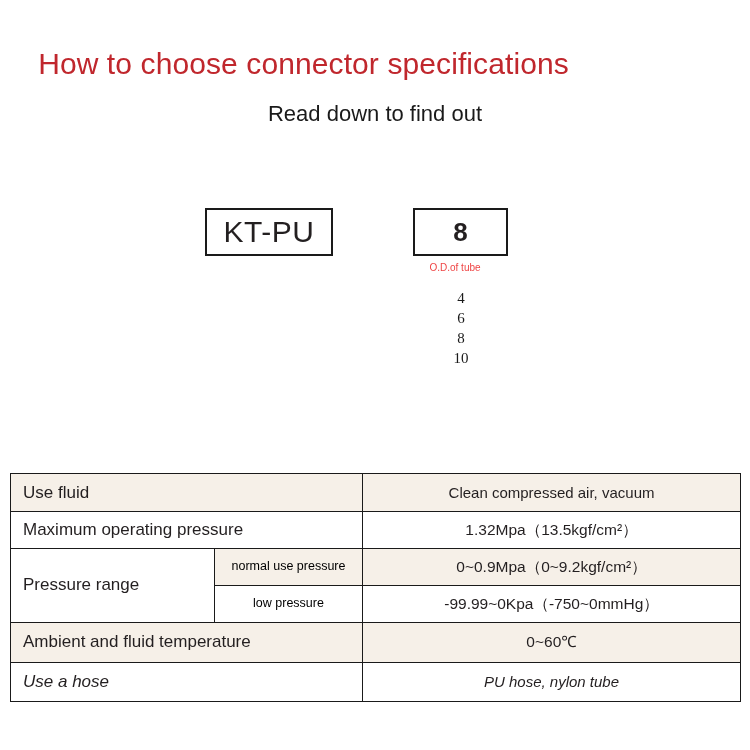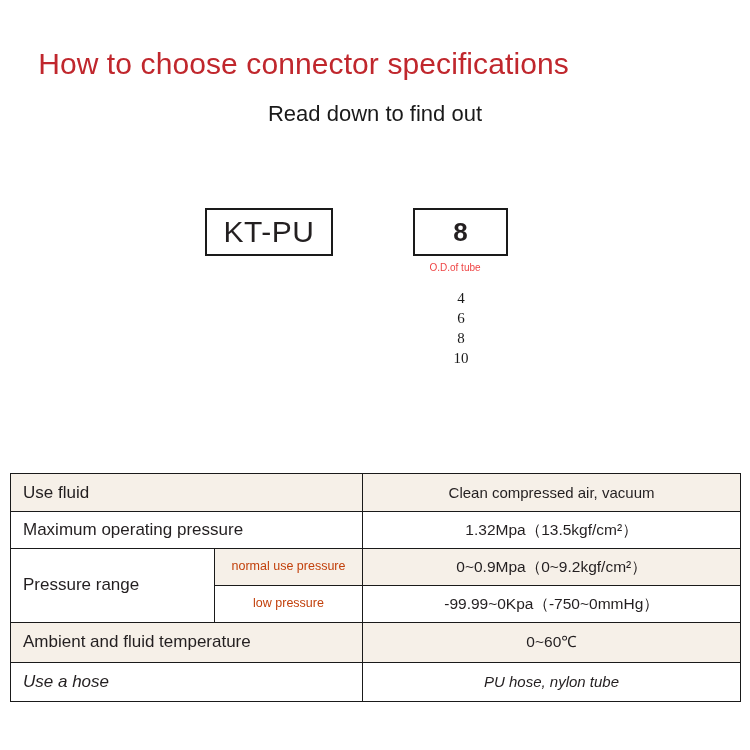--- a/index.html
+++ b/index.html
@@ -115,21 +115,21 @@
     line-height: 1.15;
   }
   .lbl {
     font-size: 17px;
     color: #231f20;
     padding-left: 12px !important;
     text-align: left;
   }
   .sublbl {
     font-size: 12.5px;
-    color: #c2410c;
+    color: #000000;
     text-align: center;
   }
   .val {
     font-size: 15px;
     color: #231f20;
     text-align: center;
   }
   .val-num {
     font-size: 15.5px;
     color: #231f20;

